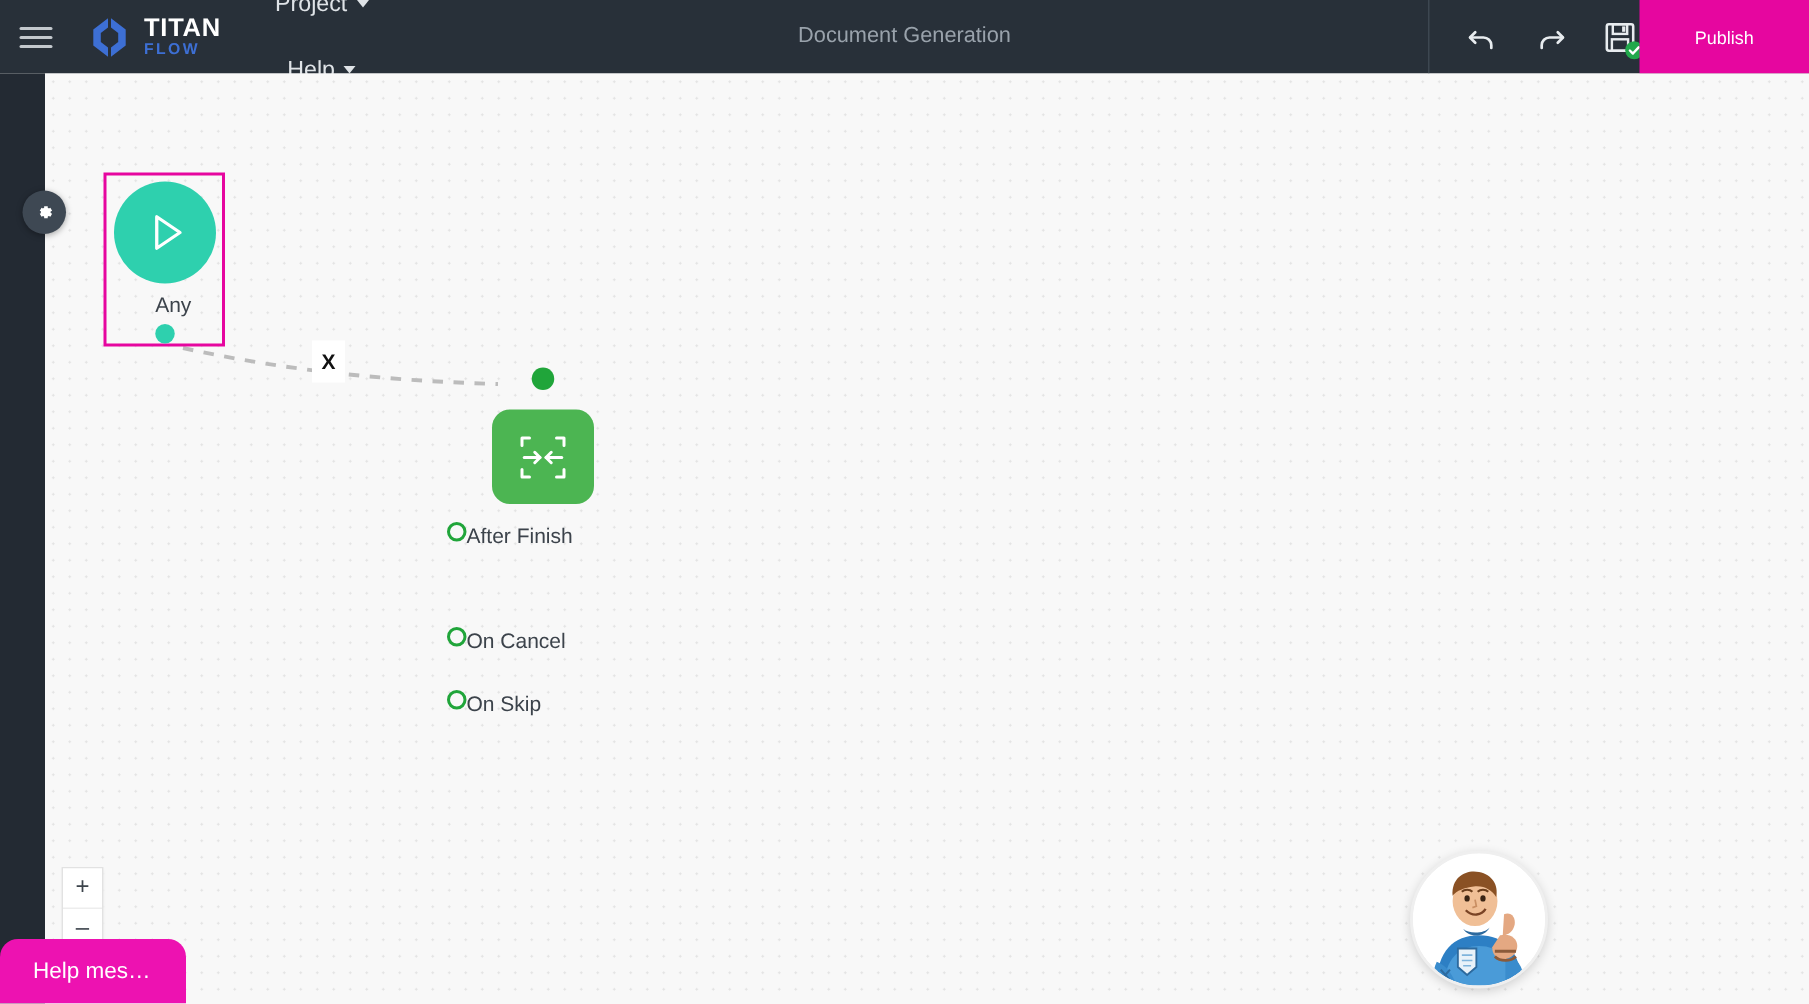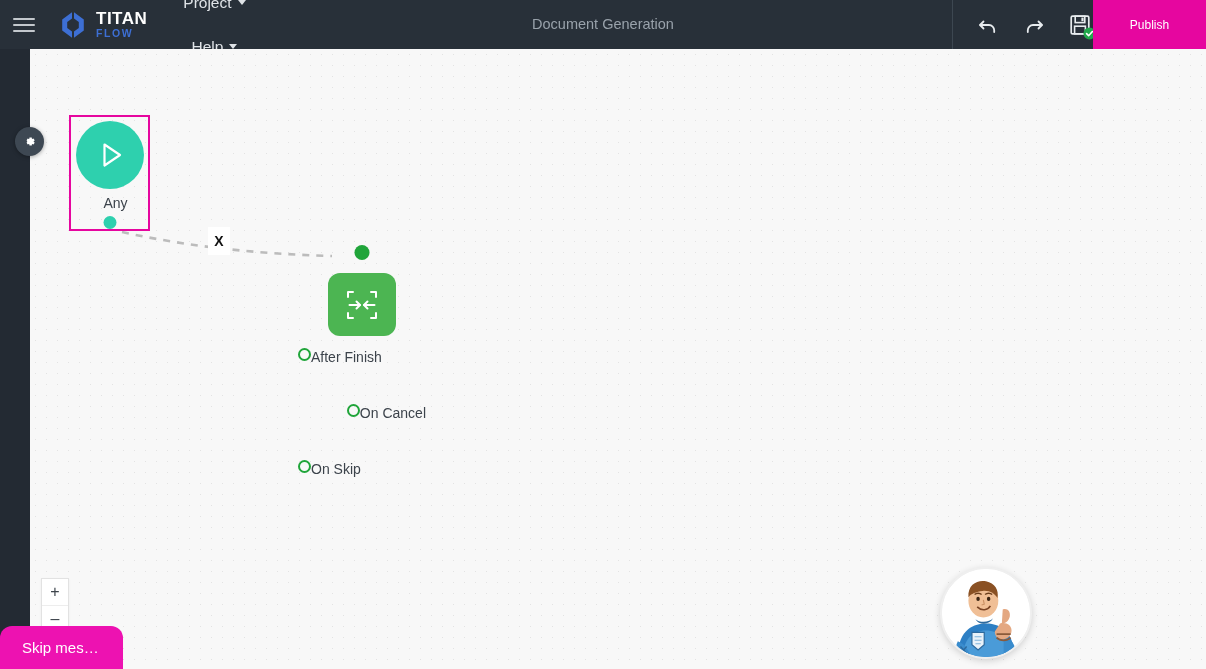--- a/index.html
+++ b/index.html
@@ -323,37 +323,37 @@
             <path d="M30.5 18 H20"></path>
             <path d="M23.5 14.5 L20 18 L23.5 21.5"></path>
           </g>
         </svg>
       </div>
 
       <div class="out-row" style="top:98px;">
         <div class="out-port"></div>
         <div class="out-label">After Finish</div>
       </div>
-      <div class="out-row" style="top:154px;justify-content:flex-end;">
+      <div class="out-row" style="top:168px;">
         <div class="out-port"></div>
         <div class="out-label">On Cancel</div>
       </div>
       <div class="out-row" style="top:210px;">
         <div class="out-port"></div>
         <div class="out-label">On Skip</div>
       </div>
     </div>
 
     <div class="zoom-controls">
       <button class="zoom-btn">+</button>
       <button class="zoom-btn">–</button>
     </div>
   </div>
 
-  <button class="chat-pill">Skip mes…</button>
+  <button class="chat-pill">Help mes…</button>
 
   <div class="chat-avatar">
     <svg viewBox="0 0 100 100">
       <circle cx="50" cy="50" r="50" fill="#ffffff"></circle>
 
       <path d="M18 100 C18 74 31 62 50 62 C69 62 82 74 82 100 Z" fill="#2d7fc4"></path>
       <path d="M24 100 C24 80 35 70 50 70 C65 70 76 80 76 100 Z" fill="#4a9bd8"></path>
 
       <path d="M34 72 L48 72 L48 86 L41 92 L34 86 Z" fill="#e9f2f9" stroke="#2d6a9e" stroke-width="1.4"></path>
       <path d="M37 77 H45 M37 81 H45 M38 85 H44" stroke="#7fb4dc" stroke-width="1.2"></path>

